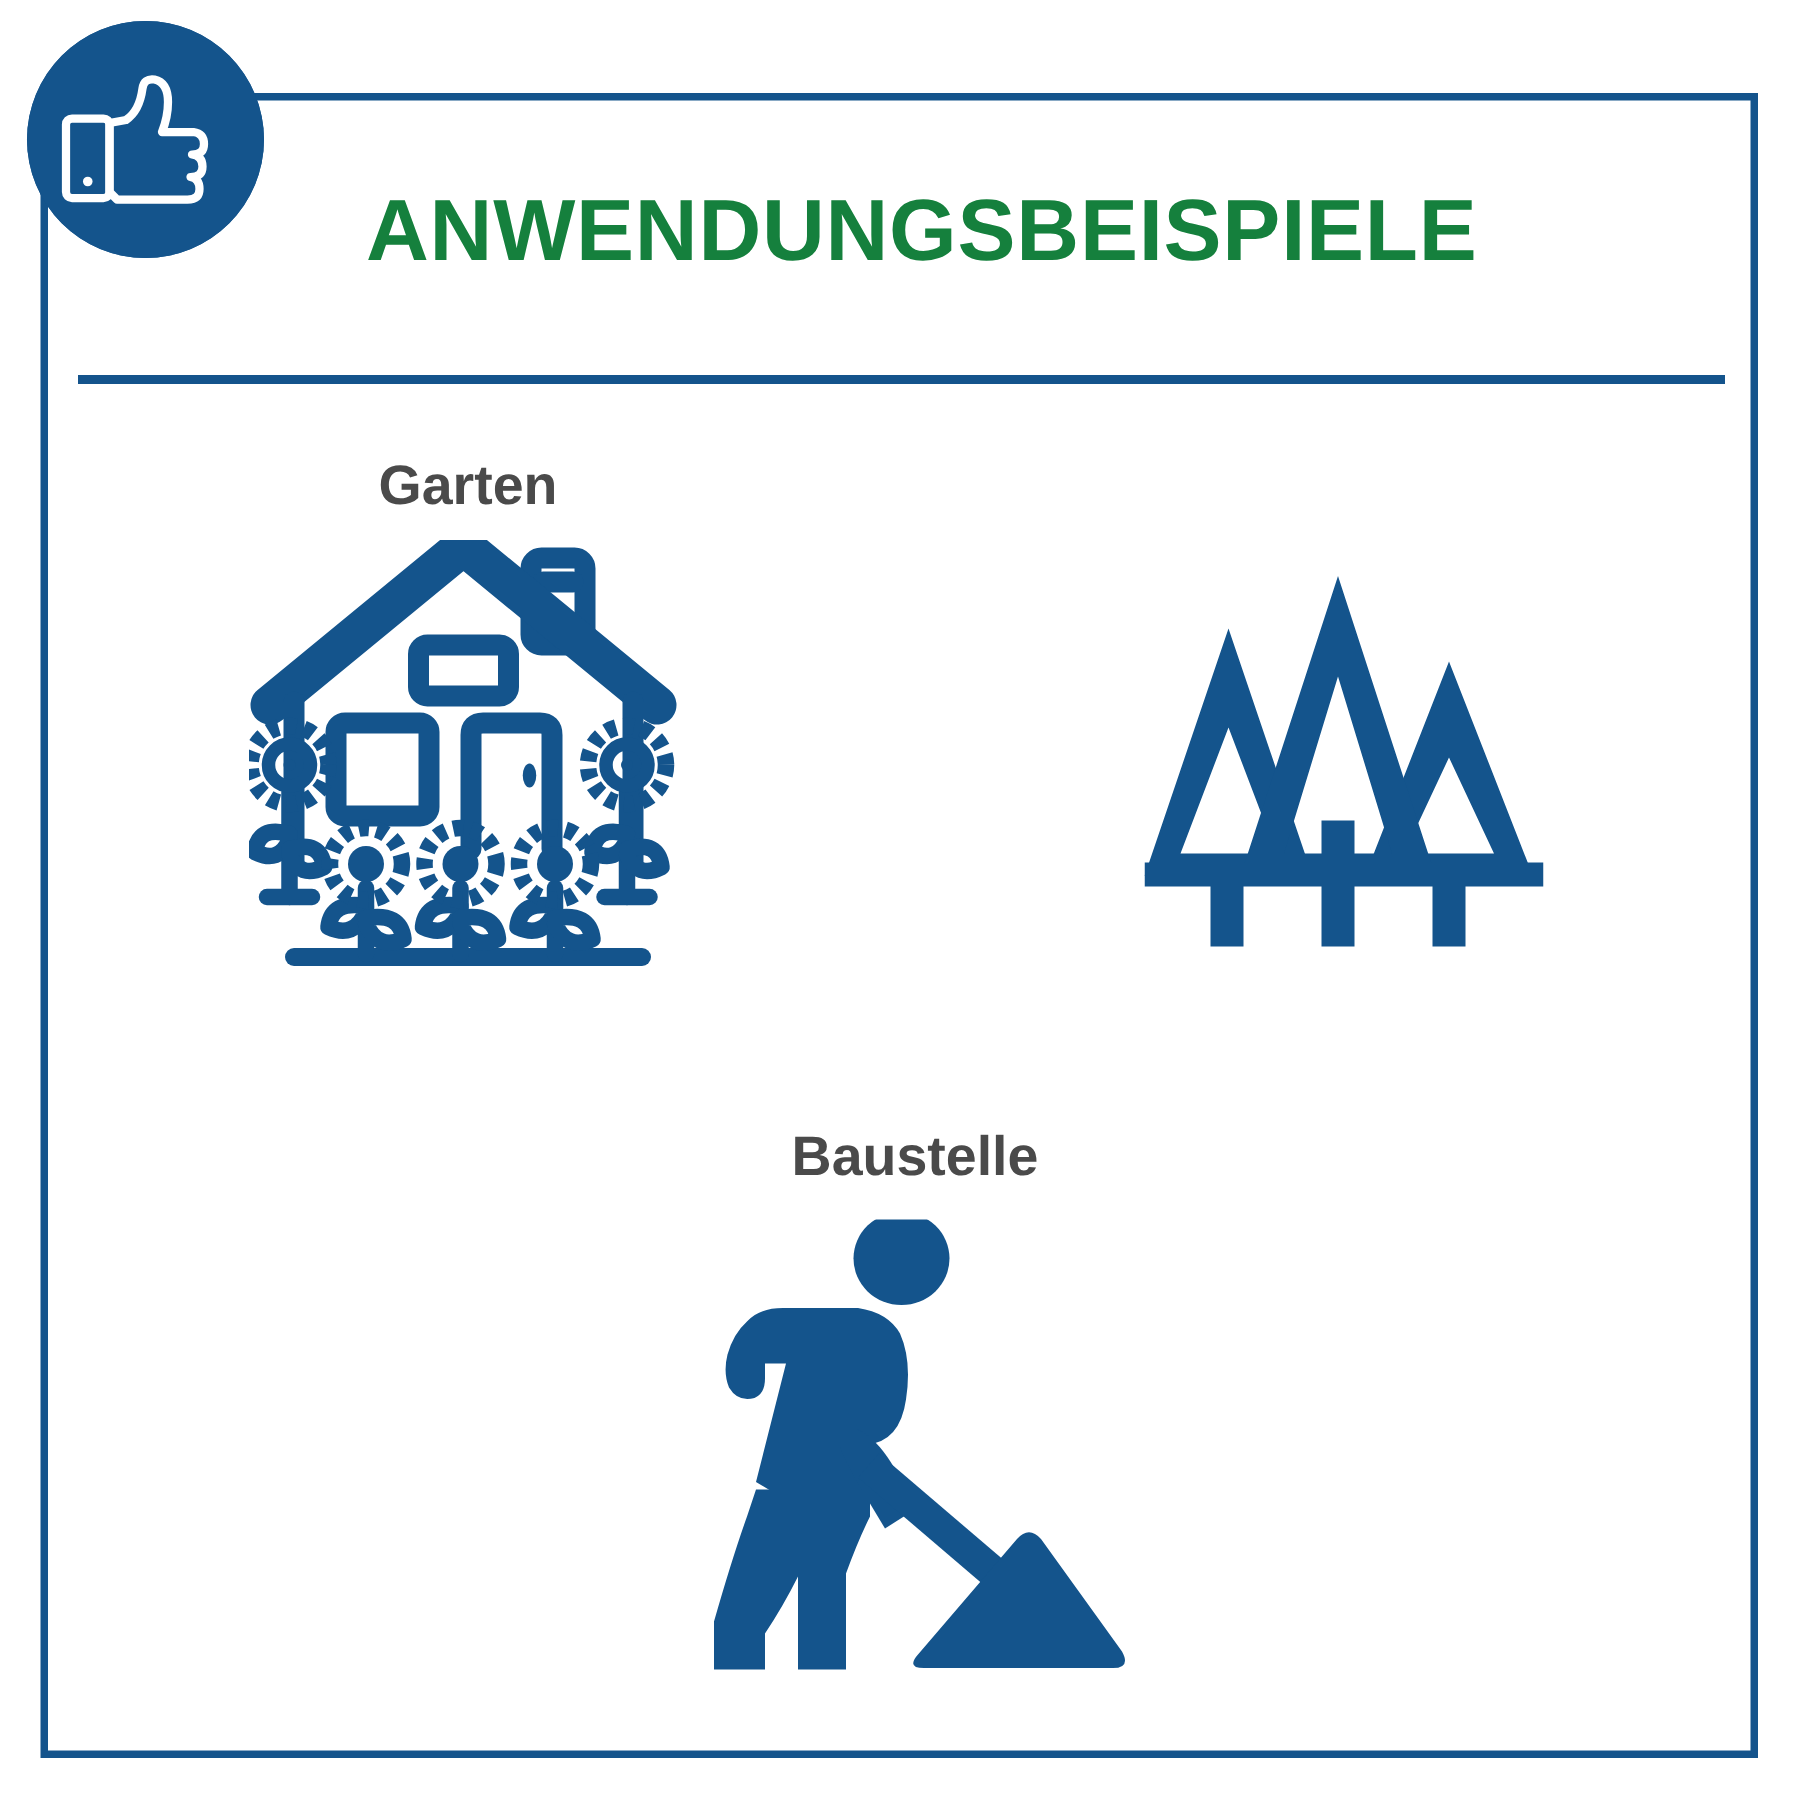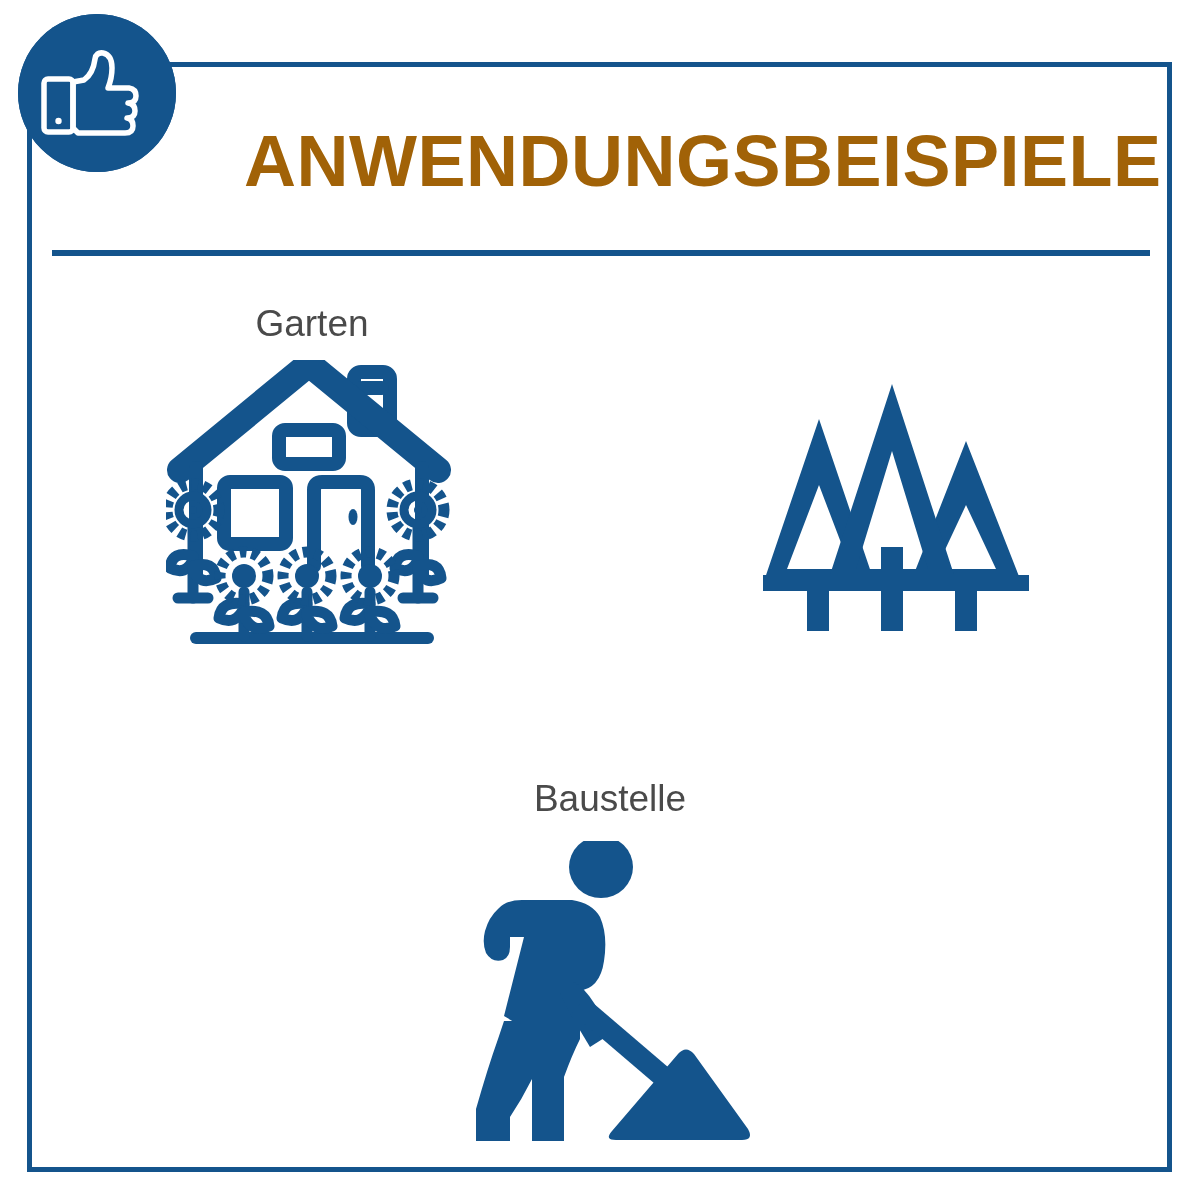--- a/index.html
+++ b/index.html
@@ -46,23 +46,23 @@
     background: #14548C;
     z-index: 5;
   }
   .badge svg { display: block; }
 
   
   .title {
     position: absolute;
     left: 244px;
     top: 125px;
-    font-size: 72px;
+    font-size: 58px;
     font-weight: bold;
-    color: #a16207;
+    color: #15803d;
     letter-spacing: 0.5px;
     white-space: nowrap;
     line-height: 1;
   }
 
   .divider {
     position: absolute;
     left: 52px;
     top: 250px;
     width: 1098px;
@@ -70,35 +70,35 @@
     background: #14548C;
   }
 
   
   .cell {
     position: absolute;
     text-align: center;
   }
   .cell-label {
     font-size: 37px;
-    font-weight: normal;
+    font-weight: bold;
     color: #4A4A4A;
     line-height: 1;
     white-space: nowrap;
   }
   .cell-icon {
     margin-top: 14px;
     display: flex;
     align-items: center;
     justify-content: center;
   }
 
   .cell-garten { left: 164px; top: 305px; width: 296px; }
   .cell-wald   { left: 748px; top: 305px; width: 296px; }
-  .cell-bau    { left: 452px; top: 752px; width: 316px; margin-top: 28px; }
+  .cell-bau    { left: 452px; top: 752px; width: 316px; }
 
   .cell-garten .cell-icon { height: 300px; }
   .cell-wald .cell-icon   { height: 300px; margin-top: 52px; }
   .cell-bau .cell-icon    { height: 320px; margin-top: 16px; }
 </style>
 </head>
 <body>
 
 <div id="page">
 

